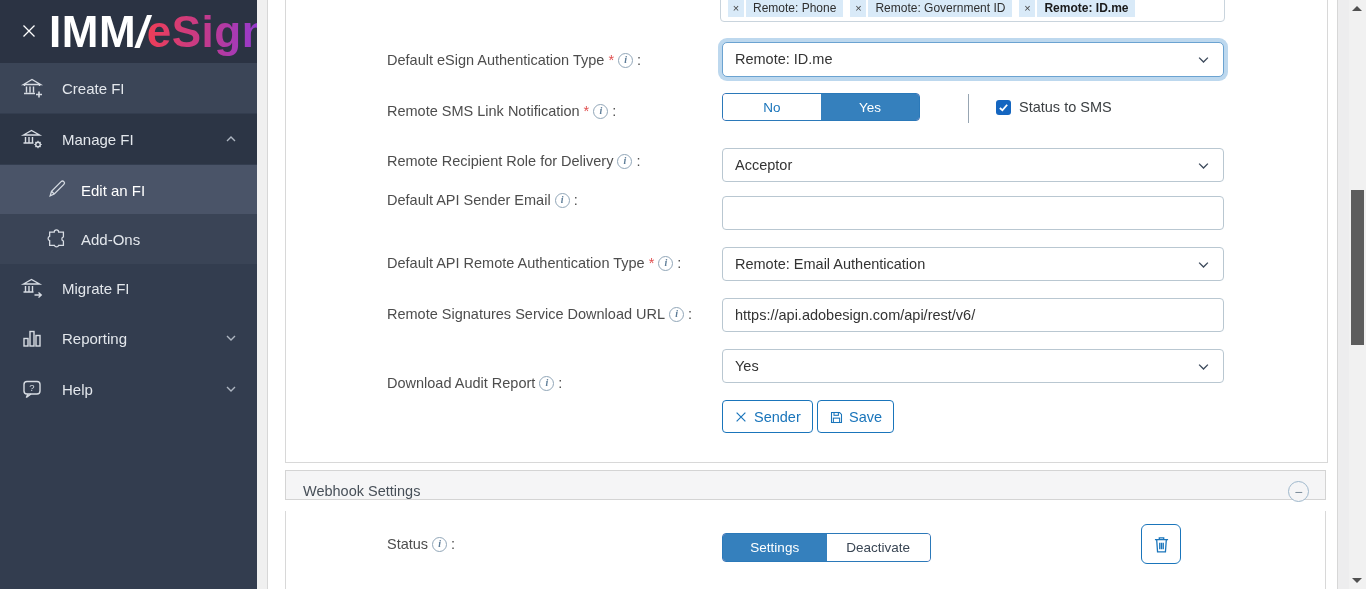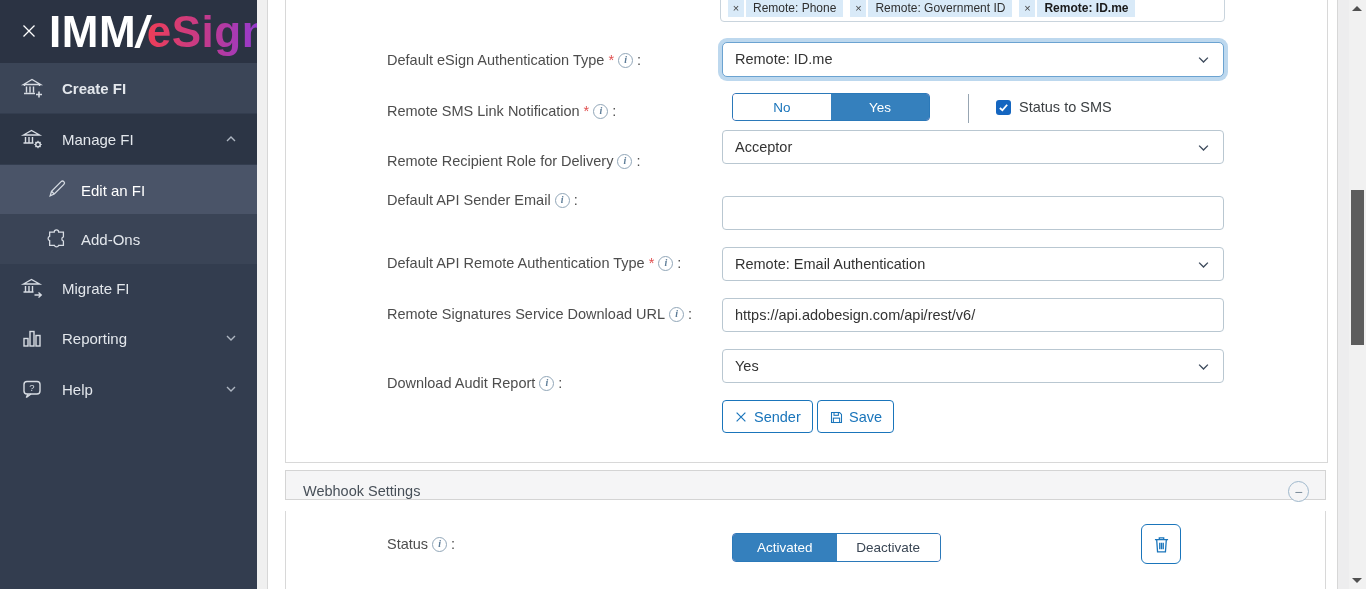--- a/index.html
+++ b/index.html
@@ -62,21 +62,21 @@
   .mselect{position:absolute;left:720px;top:-14px;width:505px;height:36px;border:1px solid #c9d4dd;
     border-radius:4px;box-sizing:border-box;background:#fff;display:flex;align-items:flex-end;
     padding:0 7px 4px 7px;gap:7px;}
   .chip{display:flex;gap:2px;height:18px;font-size:12px;color:#2f2f2f;}
   .chip .x{width:16px;background:#d9eaf8;display:flex;align-items:center;justify-content:center;
     font-size:11px;color:#444;cursor:pointer;}
   .chip .lbl{background:#d9eaf8;padding:0 7px;display:flex;align-items:center;white-space:nowrap;}
   .chip.bold .lbl{font-weight:700;color:#1a1a1a;}
   
   .toggle{position:absolute;display:flex;border:1.5px solid #2b79b9;border-radius:4px;overflow:hidden;
-    box-sizing:border-box;background:#f9a8d4;margin-left:10px;}
+    box-sizing:border-box;background:#f9a8d4;}
   .toggle .opt{flex:1;display:flex;align-items:center;justify-content:center;font-size:13.5px;
     cursor:pointer;white-space:nowrap;}
   .toggle .opt.on{background:#3580bd;color:#fff;}
   .toggle .opt.off{background:#fff;color:#1a75bb;}
   .toggle .opt.off2{background:#fff;color:#3a4654;}
   .vdivider{position:absolute;left:968px;top:94px;width:1px;height:29px;background:#97a5b2;}
   .checkbox{position:absolute;left:996px;top:100px;width:15px;height:15px;border-radius:3px;
     background:#1566c0;cursor:pointer;display:flex;align-items:center;justify-content:center;}
   .cb-label{position:absolute;left:1019px;top:99px;font-size:14.5px;color:#3c4043;}
   
@@ -97,21 +97,21 @@
   <aside class="sidebar">
     <div class="sb-header">
       <span class="sb-close">
         <svg width="16" height="16" viewBox="0 0 16 16" stroke="currentColor" stroke-width="1.3" fill="none">
             <path d="M2.5 2.5 L13.5 13.5 M13.5 2.5 L2.5 13.5"></path>
           </svg>
       </span>
       <div class="logo"><span class="imm">IMM</span><span class="slash">/</span><span class="esign">eSign</span></div>
     </div>
 
-    <div class="nav-item" style="top:63px;background:#3b4557;font-weight:bold;">
+    <div class="nav-item" style="top:63px;background:#3b4557;">
       <span class="nav-icon">
         <svg width="24" height="24" viewBox="0 0 24 24" fill="none" stroke="currentColor" stroke-width="1.4">
             <path d="M3.5 8.5 L12 3.5 L20.5 8.5 Z M4.5 8.5 v1.5 M19.5 8.5 v1.5 M6.5 10.5 v6 M10 10.5 v6 M13.5 10.5 v6 M4 17.5 h11"></path>
             <path d="M19 15.5 v6 M16 18.5 h6" stroke-width="1.6"></path>
           </svg>
       </span>
       <span class="nav-label">Create FI</span>
     </div>
 
     <div class="nav-item" style="top:114px;background:#2c3545;">
@@ -247,21 +247,21 @@
         <polyline points="2 6.5 4.8 9 10 3"></polyline>
       </svg>
   </div>
   <div class="cb-label">Status to SMS</div>
 
   <div class="flabel" style="top:151px;">
     <span>Remote Recipient Role for Delivery</span>
       <span class="info-icon">i</span>
       <span class="colon">:</span>
   </div>
-  <div class="select" style="top:130px;">
+  <div class="select" style="top:148px;">
     <span class="value">Acceptor</span>
     <span class="chev">
         <svg width="15" height="15" viewBox="0 0 24 24" fill="none" stroke="currentColor" stroke-width="2.2">
           <polyline points="5 9 12 16 19 9"></polyline>
         </svg>
       </span>
   </div>
 
   <div class="flabel" style="top:190px;">
     <span>Default API Sender Email</span>
@@ -334,21 +334,21 @@
     <div class="minus-btn">−</div>
   </div>
   <div class="wh-body"></div>
 
   <div class="flabel" style="top:534px;">
     <span>Status</span>
       <span class="info-icon">i</span>
       <span class="colon">:</span>
   </div>
   <div class="toggle" style="left:722px;top:533px;width:209px;height:29px;">
-    <div class="opt on">Activated</div>
+    <div class="opt on">Settings</div>
     <div class="opt off2">Deactivate</div>
   </div>
   <div class="trash-btn">
     <span>
         <svg width="21" height="21" viewBox="0 0 24 24" fill="none" stroke="currentColor" stroke-width="1.5">
           <path d="M4.5 6.5 h15 M9.5 6.5 V4.5 h5 v2 M6.5 6.5 l1 14 h9 l1 -14 M10 10 v7.5 M12 10 v7.5 M14 10 v7.5"></path>
         </svg>
       </span>
   </div>
 

